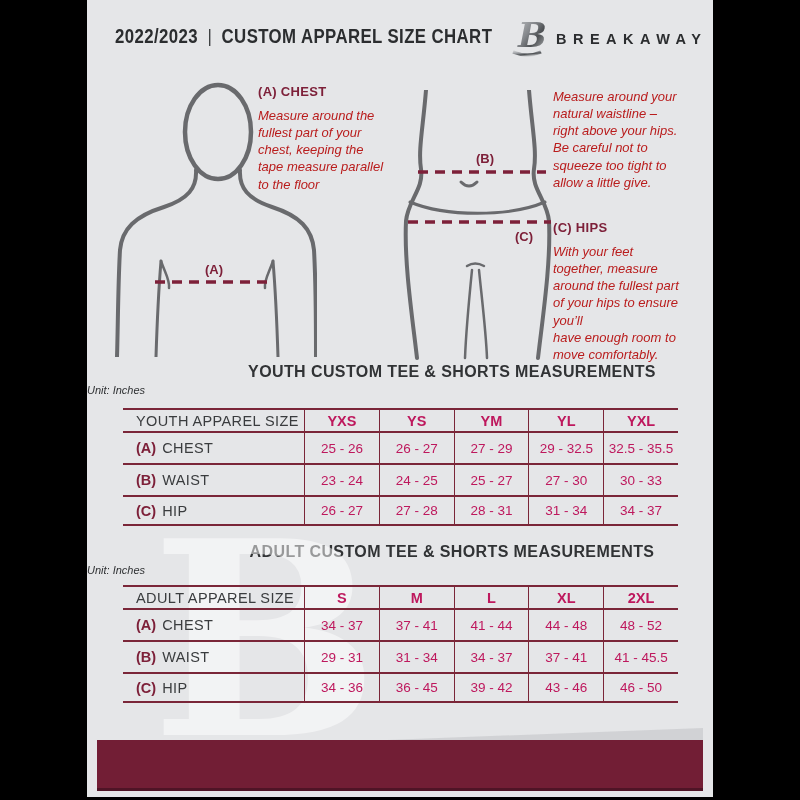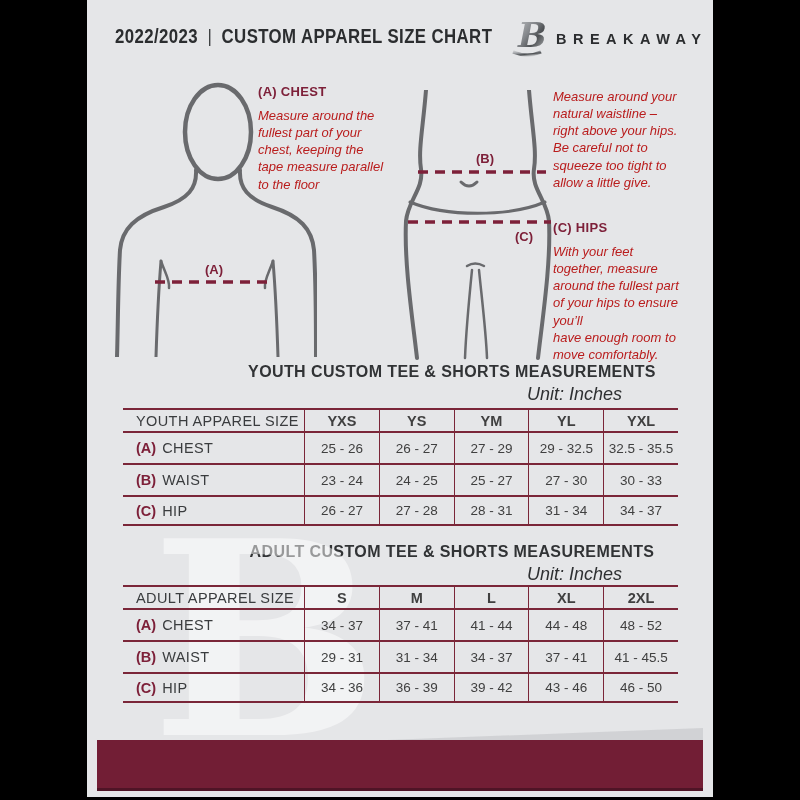--- a/index.html
+++ b/index.html
@@ -44,22 +44,22 @@
   }
   .gb-chest{left:171px;top:84px;width:150px;}
   .gb-waist{left:466px;top:88px;width:158px;}
   .gb-hips{left:466px;top:220px;width:158px;}
   
   .section-title{
     position:absolute;left:0;width:730px;text-align:center;
     font-size:16px;font-weight:bold;letter-spacing:0.4px;color:#313335;
   }
   .section-unit{
-    position:absolute;left:0;width:535px;text-align:right;
-    font-size:18px;font-style:italic;color:#2E3032;
+    position:absolute;left:0;width:535px;text-align:left;
+    font-size:11px;font-style:italic;color:#2E3032;
   }
   .yt-title{top:363px;} .yt-unit{top:384px;}
   .at-title{top:543px;} .at-unit{top:564px;}
   
   .size-table{
     position:absolute;left:36px;width:555px;
     border-top:2px solid #7A2638;border-bottom:2px solid #7A2638;
     display:flex;flex-direction:column;z-index:2;
   }
   .yt-table{top:408px;} .at-table{top:585px;}
@@ -68,21 +68,21 @@
   .t-head{height:21px;}
   .t-row:last-child{height:27px;}
   .t-label{
     width:181px;display:flex;align-items:center;padding-left:13px;
     box-sizing:border-box;font-size:14.5px;color:#3A3C3E;letter-spacing:0.4px;
   }
   .t-label .marker{color:#7D2039;font-weight:bold;margin-right:6px;letter-spacing:0;}
   .t-cell{
     flex:1;display:flex;align-items:center;justify-content:center;
     border-left:1.5px solid #7A2638;
-    font-size:13.5px;color:#404040;
+    font-size:13.5px;color:#be185d;
   }
   .t-head .t-cell{font-weight:bold;font-size:14.5px;}
   
   .watermark{
     position:absolute;left:64px;top:505px;z-index:1;
     font-family:"DejaVu Serif", serif;font-weight:bold;
     font-size:270px;line-height:1;color:rgba(255,255,255,0.5);
   }
   .bar-shadow{
     position:absolute;left:300px;top:728px;width:316px;height:12px;
@@ -262,21 +262,21 @@
       <div class="t-cell">34 - 37</div>
       <div class="t-cell">37 - 41</div>
       <div class="t-cell">41 - 45.5</div>
     </div>
     <div class="t-row">
       <div class="t-label">
         <span class="marker">(C)</span>
         <span>HIP</span>
       </div>
       <div class="t-cell">34 - 36</div>
-      <div class="t-cell">36 - 39</div>
+      <div class="t-cell">36 - 45</div>
       <div class="t-cell">39 - 42</div>
       <div class="t-cell">43 - 46</div>
       <div class="t-cell">46 - 50</div>
     </div>
   </div>
 
   <div class="bar-shadow"></div>
   <div class="footer-bar"></div>
 
 </div>

